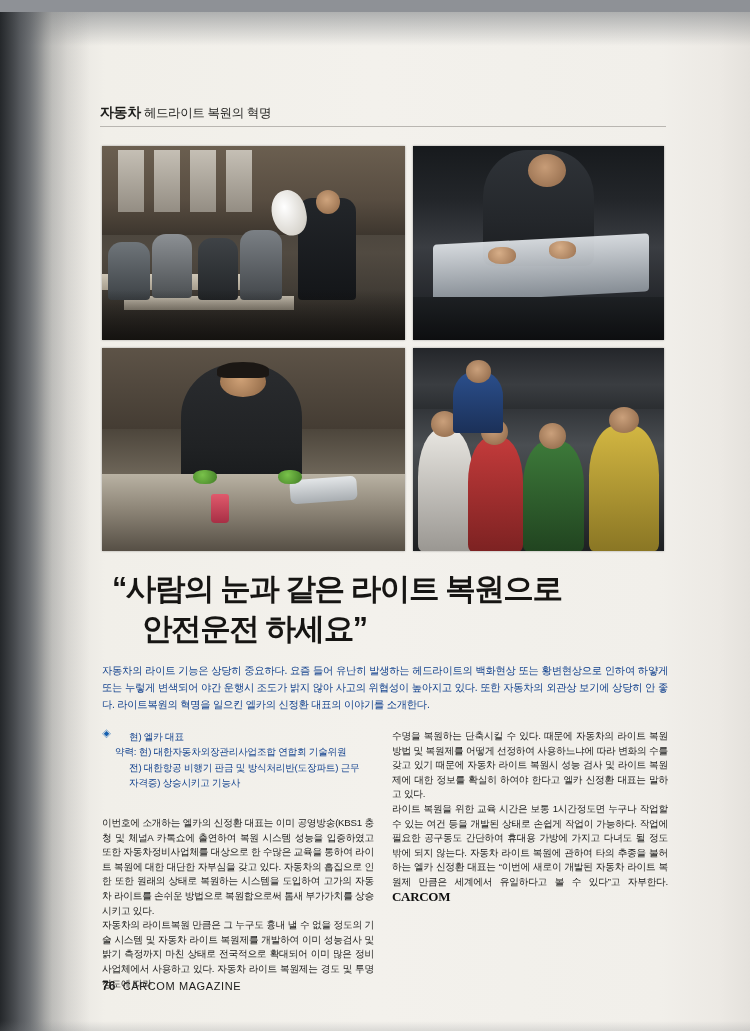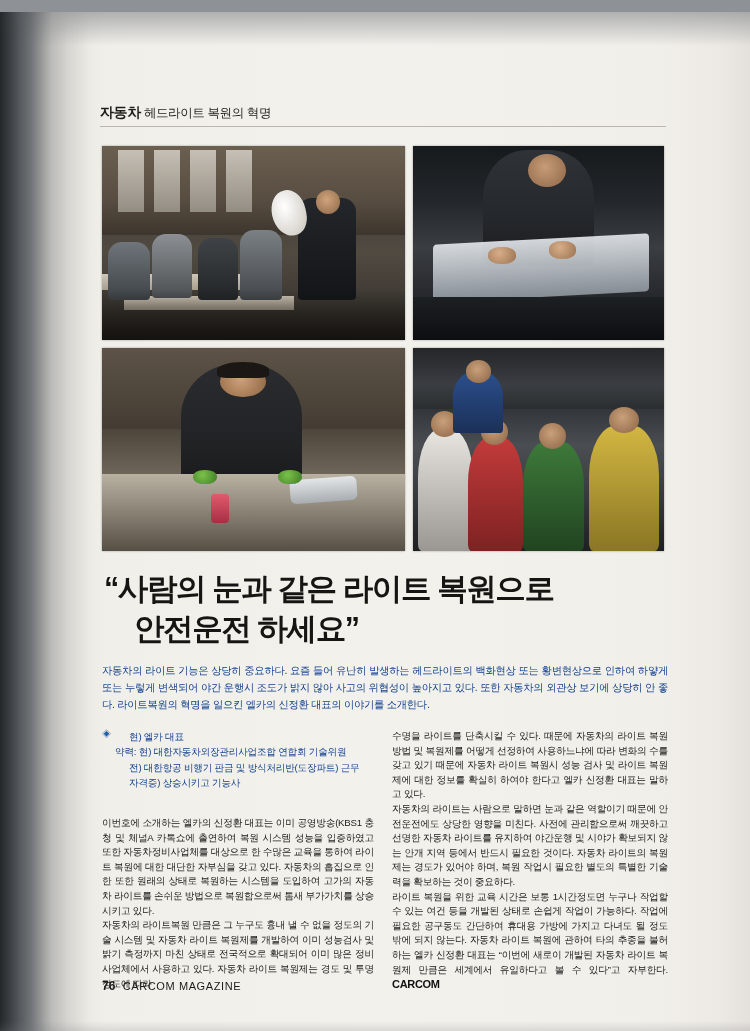--- a/index.html
+++ b/index.html
@@ -219,20 +219,21 @@
     top: 494px;
     width: 560px;
     color: #161513;
     font-weight: bold;
     letter-spacing: -1.4px;
   }
   #headline .hl-line {
     font-size: 30.5px;
     line-height: 40px;
     white-space: nowrap;
+    margin-left: 8px;
   }
   #headline .hl-line-2 {
     padding-left: 30px;
   }
 
   
   #lead {
     position: absolute;
     left: 20px;
     top: 588px;
@@ -279,23 +280,24 @@
     text-align: justify;
     letter-spacing: -0.25px;
   }
   #col-left  { left: 20px;  top: 742px; width: 272px; }
   #col-right { left: 310px; top: 655px; width: 276px; }
   .body-col p { margin: 0 0 0 0; }
   .body-col p + p { margin-top: 0px; }
 
   .logo-inline {
     font-weight: bold;
-    font-size: 11px;
+    font-size: 13px;
     color: #111;
     letter-spacing: -0.3px;
+    font-family: Liberation Serif, serif;
   }
 
   
   #footer {
     position: absolute;
     left: 20px;
     top: 905px;
     font-size: 10px;
     color: #1b1b1a;
     letter-spacing: 0.2px;
@@ -406,22 +408,21 @@
       <div class="pf-lines pf-indent">전) 대한항공 비행기 판금 및 방식처리반(도장파트) 근무</div>
       <div class="pf-lines pf-indent">자격증) 상승시키고 기능사</div>
     </div>
 
     <div class="body-col" id="col-left">
       <p>이번호에 소개하는 엘카의 신정환 대표는 이미 공영방송(KBS1 충청 및 체널A 카톡쇼에 출연하여 복원 시스템 성능을 입증하였고 또한 자동차정비사업체를 대상으로 한 수많은 교육을 통하여 라이트 복원에 대한 대단한 자부심을 갖고 있다. 자동차의 흡집으로 인한 또한 원래의 상태로 복원하는 시스템을 도입하여 고가의 자동차 라이트를 손쉬운 방법으로 복원함으로써 톰새 부가가치를 상승시키고 있다.</p>
       <p>자동차의 라이트복원 만큼은 그 누구도 흉내 낼 수 없을 정도의 기술 시스템 및 자동차 라이트 복원제를 개발하여 이미 성능검사 및 밝기 측정까지 마친 상태로 전국적으로 확대되어 이미 많은 정비 사업체에서 사용하고 있다. 자동차 라이트 복원제는 경도 및 투명정도에 따라</p>
     </div>
 
     <div class="body-col" id="col-right">
-      <p>수명을 라이트를 단축시킬 수 있다. 때문에 자동차의 라이트 복원방법 및 복원제를 어떻게 선정하여 사용하느냐에 따라 변화의 수를 갖고 있기 때문에 자동차 라이트 복원시 성능 검사 및 라이트 복원제에 대한 정보를 확실히 하여야 한다고 엘카 신정환 대표는 말하고 있다.</p>
-      <p>자동차의 라이트는 사람으로 말하면 눈과 같은 역할이기 때문에 안전운전에도 상당한 영향을 미친다. 사전에 관리함으로써 깨끗하고 선명한 자동차 라이트를 유지하여 야간운행 및 시야가 확보되지 않는 안개 지역 등에서 반드시 필요한 것이다. 자동차 라이트의 복원제는 경도가 있어야 하며, 복원 작업시 필요한 별도의 특별한 기술력을 확보하는 것이 중요하다.</p>
+      <p>수명을 복원하는 단축시킬 수 있다. 때문에 자동차의 라이트 복원방법 및 복원제를 어떻게 선정하여 사용하느냐에 따라 변화의 수를 갖고 있기 때문에 자동차 라이트 복원시 성능 검사 및 라이트 복원제에 대한 정보를 확실히 하여야 한다고 엘카 신정환 대표는 말하고 있다.</p>
       <p><span>라이트 복원을 위한 교육 시간은 보통 1시간정도면 누구나 작업할 수 있는 여건 등을 개발된 상태로 손쉽게 작업이 가능하다. 작업에 필요한 공구동도 간단하여 휴대용 가방에 가지고 다녀도 될 정도 밖에 되지 않는다. 자동차 라이트 복원에 관하여 타의 추종을 불허하는 엘카 신정환 대표는 “이번에 새로이 개발된 자동차 라이트 복원제 만큼은 세계에서 유일하다고 볼 수 있다”고 자부한다.</span> <span class="logo-inline">CARCOM</span></p>
     </div>
 
     <div id="footer">
       <span class="pg">76</span><span class="mag">CARCOM MAGAZINE</span>
     </div>
 
   </div>
 </div>
 

